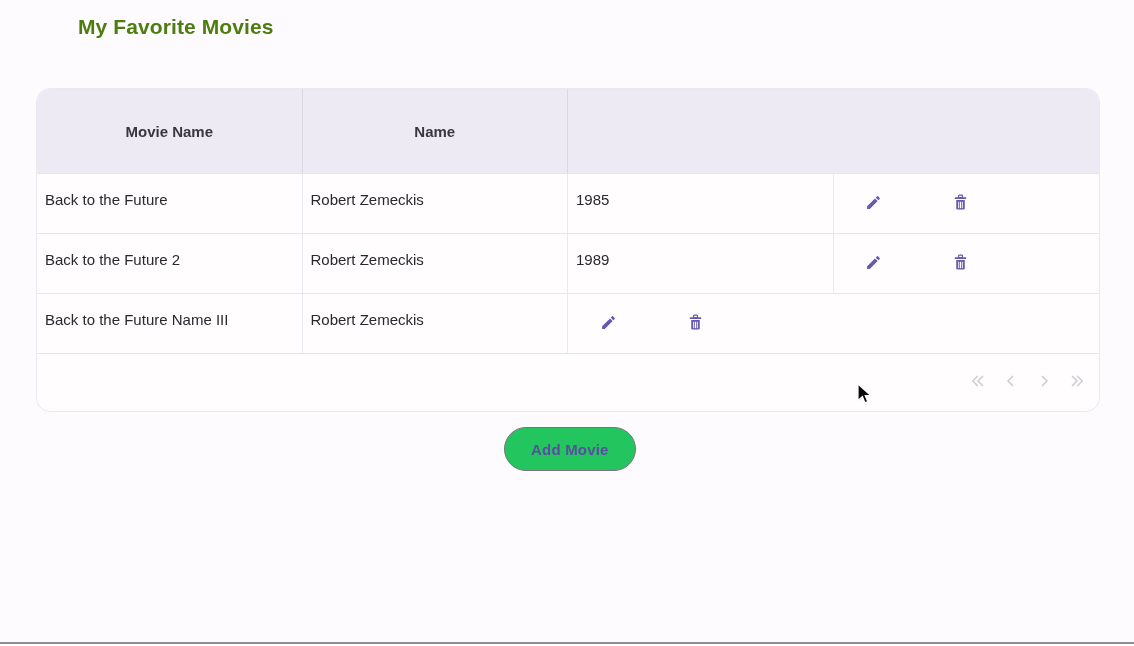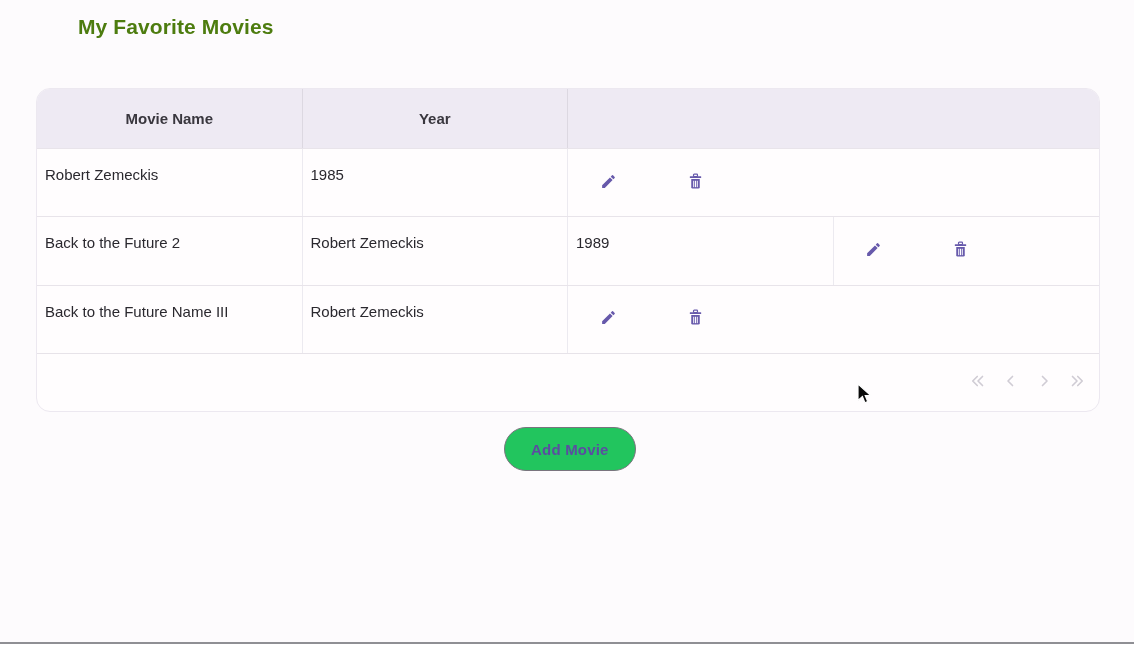--- a/index.html
+++ b/index.html
@@ -24,21 +24,21 @@
     width: 1064px; height: 324px;
     background: #fffdfe;
     border: 1px solid #ece8f0;
     border-radius: 14px;
     overflow: hidden;
     display: flex;
     flex-direction: column;
   }
   .thead {
     display: flex;
-    height: 59px;
+    height: 84px;
     background: #eeeaf3;
     flex: 0 0 auto;
   }
   .th {
     width: 25%;
     display: flex;
     align-items: center;
     justify-content: center;
     font-size: 15px;
     font-weight: bold;
@@ -131,26 +131,27 @@
   }
 </style>
 </head>
 <body>
 
 <h1 class="page-title">My Favorite Movies</h1>
 
 <div class="card">
   <div class="thead">
     <div class="th">Movie Name</div>
-    <div class="th">Year</div>
+    <div class="th">Name</div>
     <div class="th"></div>
   </div>
 
   <div class="tbody">
     <div class="tr">
+      <div class="td">Back to the Future</div>
       <div class="td">Robert Zemeckis</div>
       <div class="td">1985</div>
       <div class="td actions">
         <button class="icon-btn">
           <span>
             <svg width="17" height="17" viewBox="0 0 24 24">
               <path fill="#6759ab" d="M3 17.25V21h3.75L17.81 9.94l-3.75-3.75L3 17.25zM20.71 7.04c.39-.39.39-1.02 0-1.41l-2.34-2.34a1 1 0 0 0-1.41 0l-1.83 1.83 3.75 3.75 1.83-1.83z"></path>
             </svg>
           </span>
         </button>

